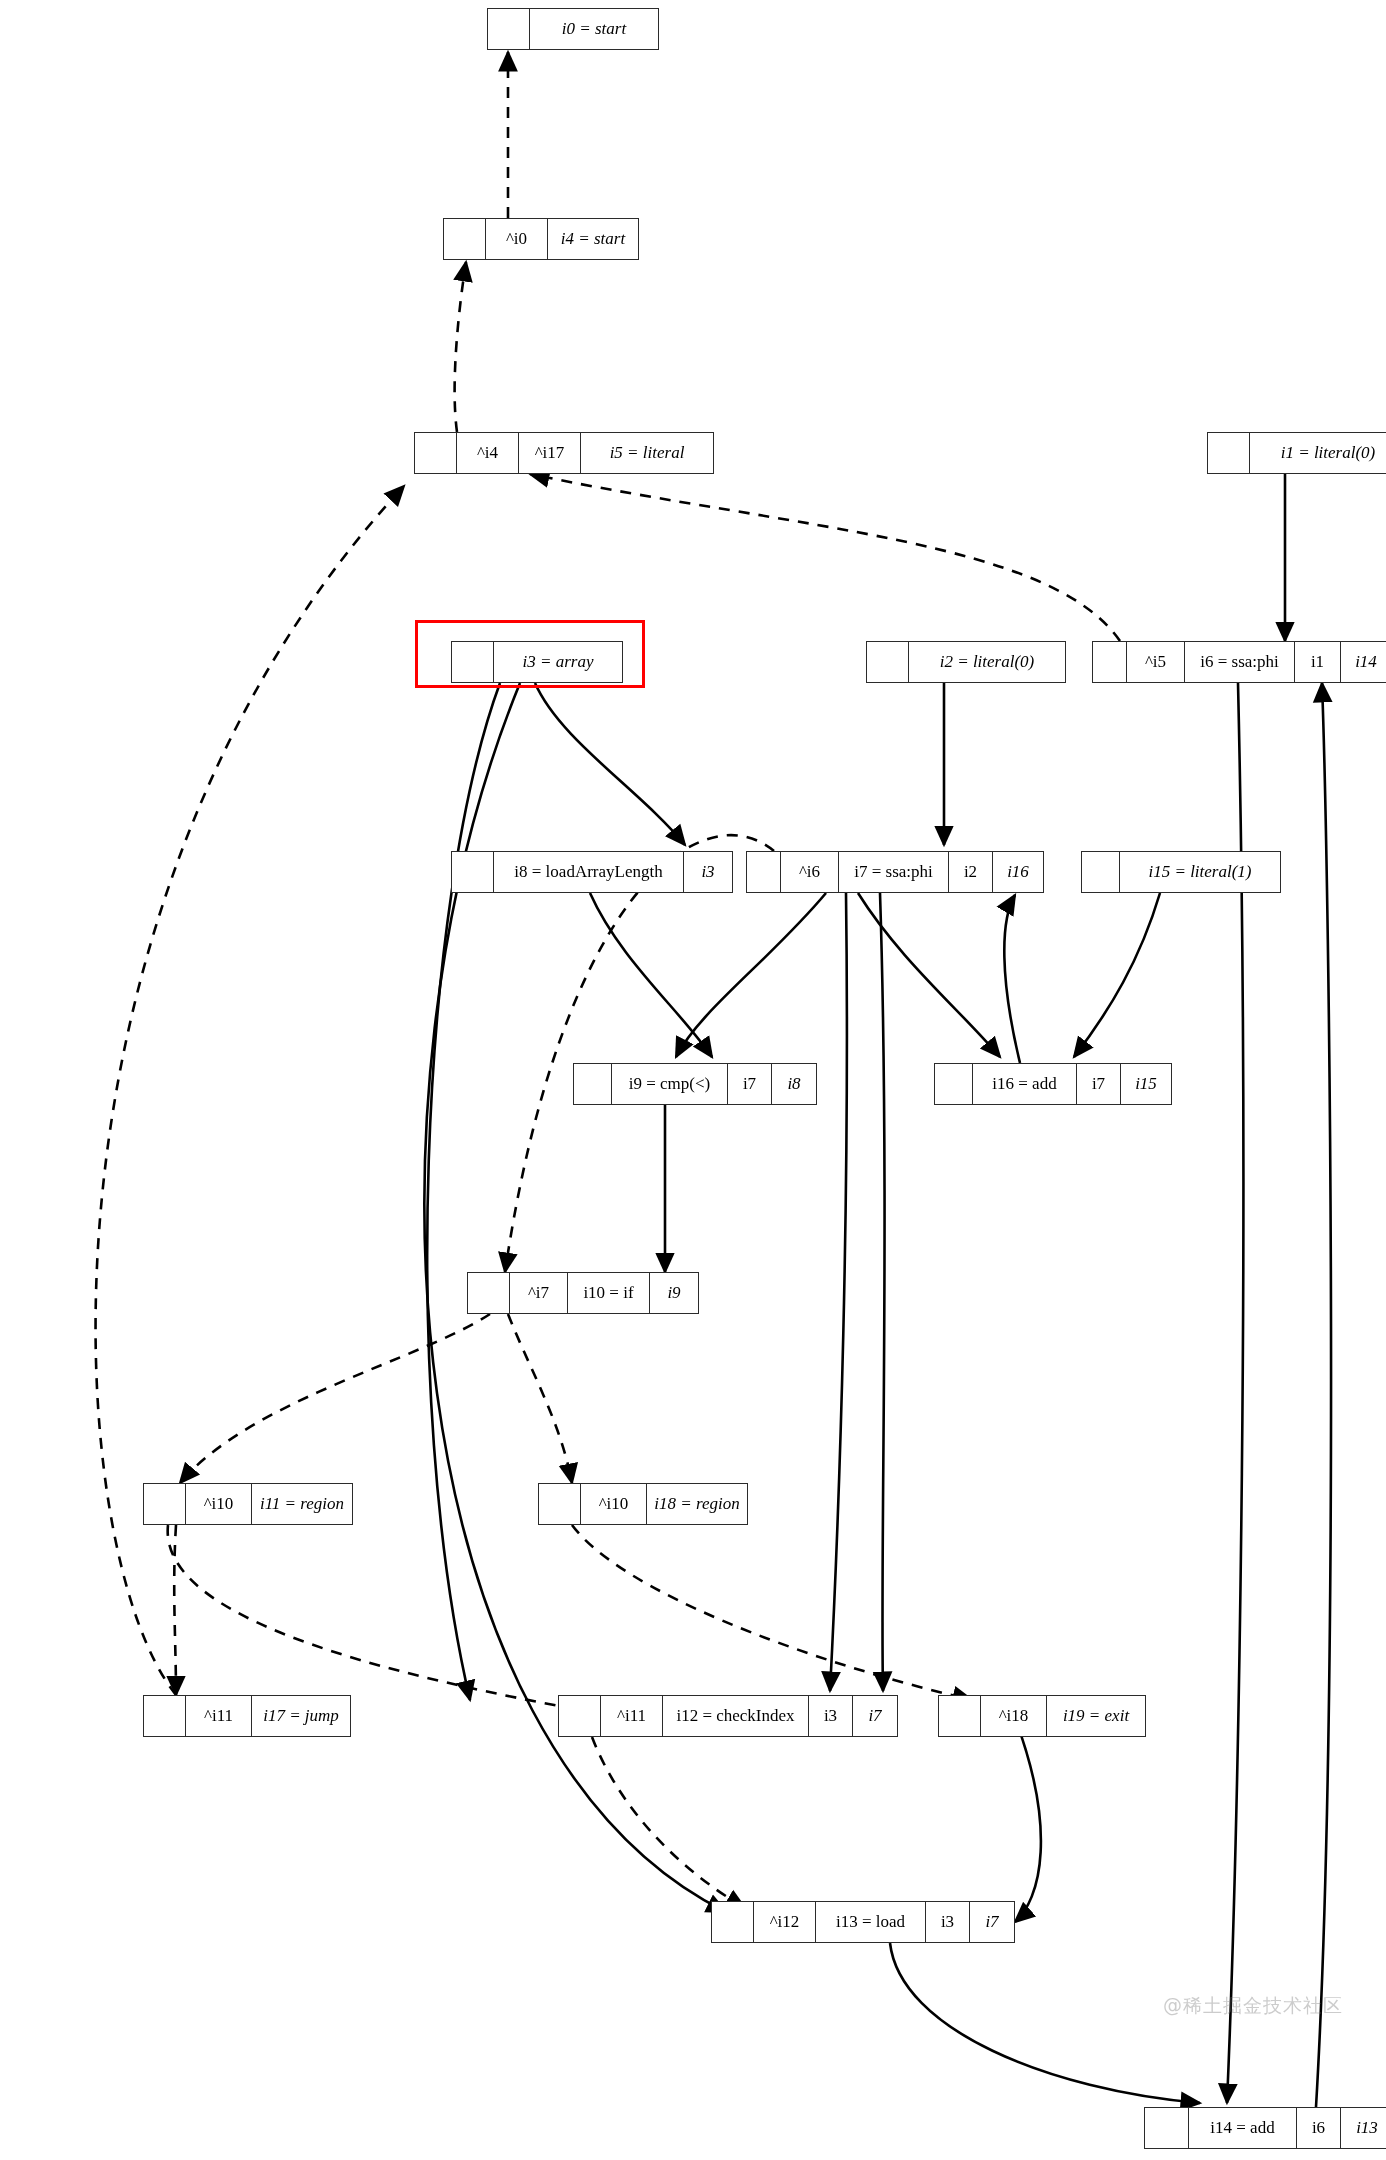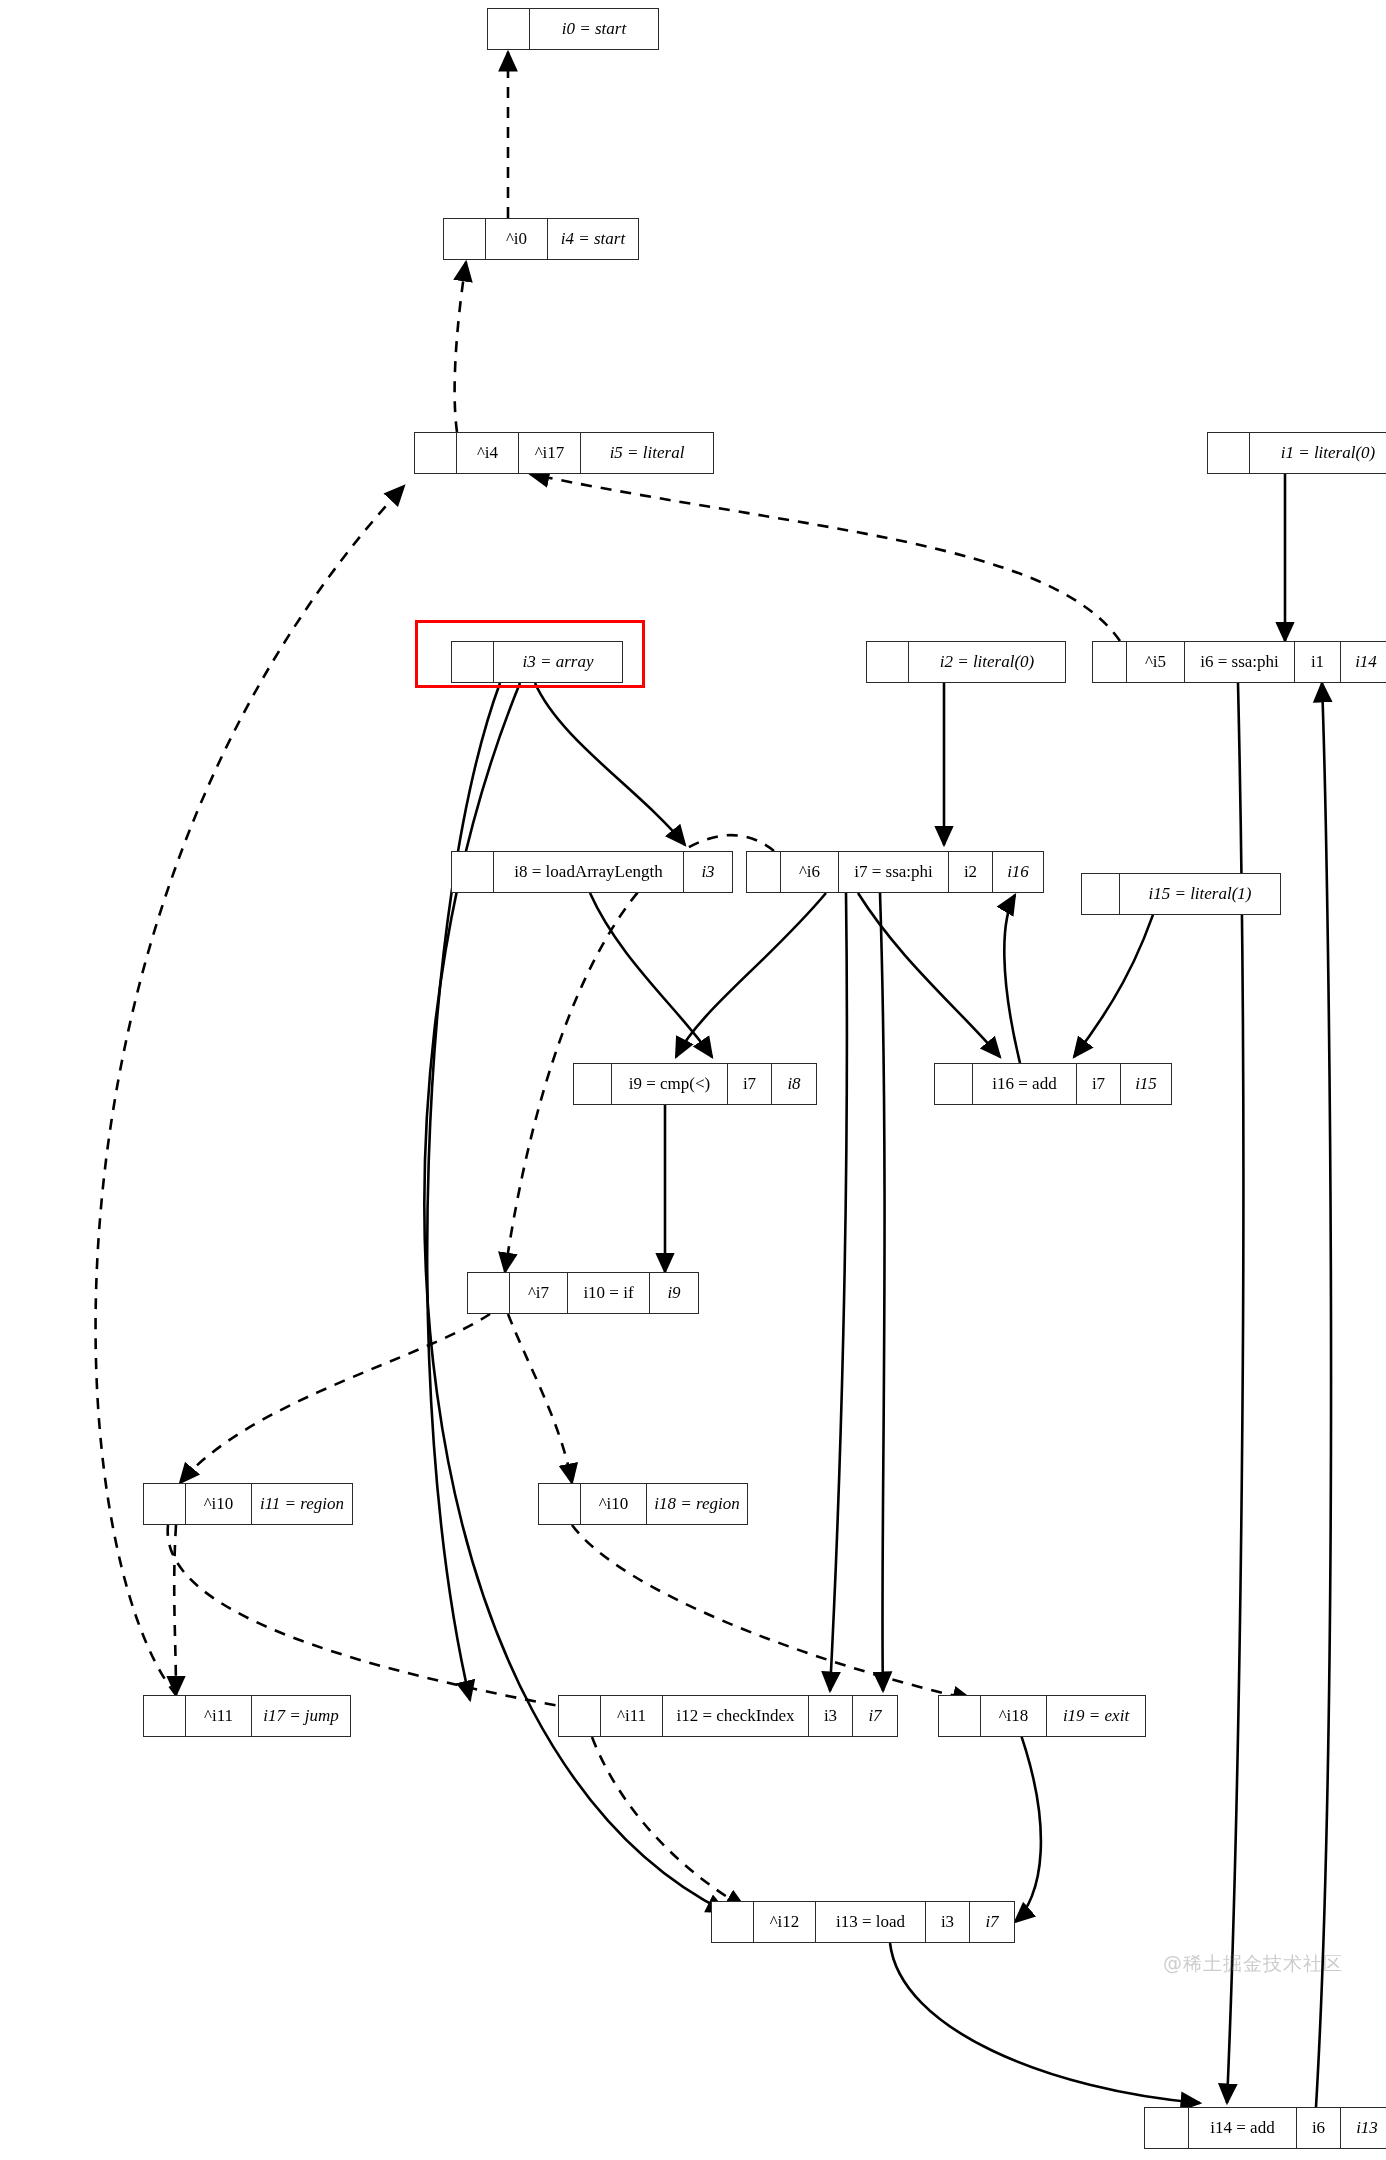--- a/index.html
+++ b/index.html
@@ -118,21 +118,21 @@
         <div class="cell main" style="width: 190px;">i8 = loadArrayLength</div>
         <div class="cell arg" style="width: 48px;">i3</div>
       </div>
       <div class="node" style="left: 746px; top: 851px;">
         <div class="cell port" style="width: 34px;"></div>
         <div class="cell ctrl" style="width: 58px;">^i6</div>
         <div class="cell main" style="width: 110px;">i7 = ssa:phi</div>
         <div class="cell arg" style="width: 44px;">i2</div>
         <div class="cell arg" style="width: 50px;">i16</div>
       </div>
-      <div class="node" style="left: 1081px; top: 873px; text-align: center;">
+      <div class="node" style="left: 1081px; top: 851px; text-align: center;">
         <div class="cell port" style="width: 38px;"></div>
         <div class="cell main" style="width: 160px;">i15 = literal(1)</div>
       </div>
       <div class="node" style="left: 573px; top: 1063px;">
         <div class="cell port" style="width: 38px;"></div>
         <div class="cell main" style="width: 116px;">i9 = cmp(&lt;)</div>
         <div class="cell arg" style="width: 44px;">i7</div>
         <div class="cell arg" style="width: 44px;">i8</div>
       </div>
       <div class="node" style="left: 934px; top: 1063px;">
@@ -182,14 +182,14 @@
         <div class="cell arg" style="width: 44px;">i7</div>
       </div>
       <div class="node" style="left: 1144px; top: 2107px;">
         <div class="cell port" style="width: 44px;"></div>
         <div class="cell main" style="width: 108px;">i14 = add</div>
         <div class="cell arg" style="width: 44px;">i6</div>
         <div class="cell arg" style="width: 52px;">i13</div>
       </div>
     </div>
 
-  <div class="watermark" style="left: 1163px; top: 1951px;">@稀土掘金技术社区</div>
+  <div class="watermark" style="left: 1163px; top: 1993px;">@稀土掘金技术社区</div>
 </div>
 
 </body></html>

